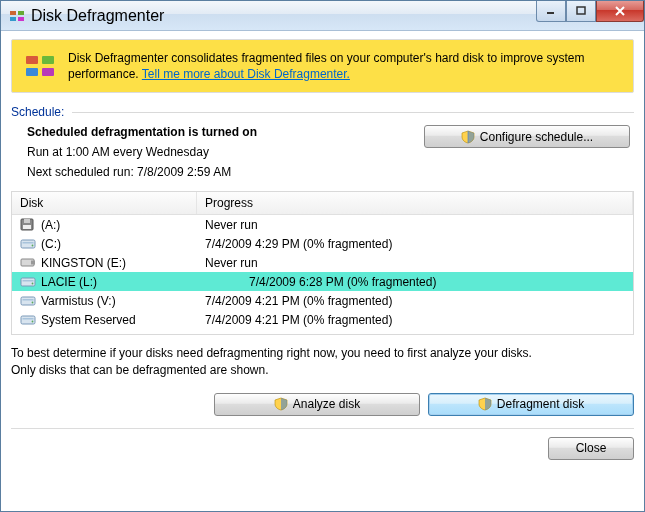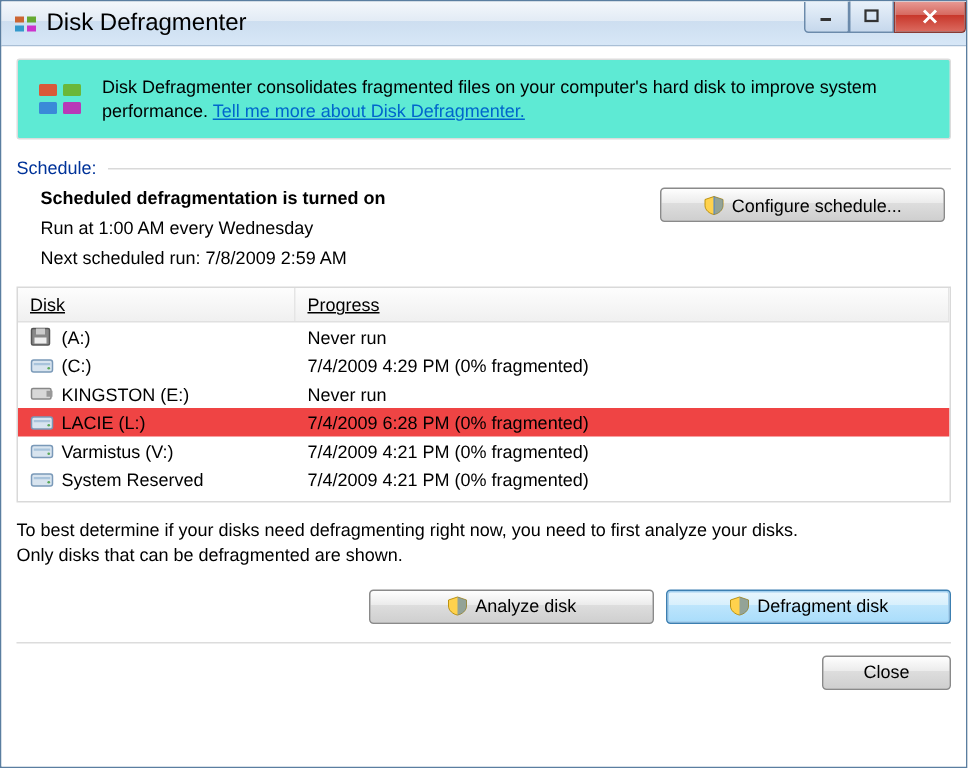--- a/index.html
+++ b/index.html
@@ -7,47 +7,47 @@
   .window { width:645px; height:512px; border:1px solid #5a7ea0; background:#fff; box-shadow:0 0 8px rgba(0,0,0,0.3); position:relative; display:flex; flex-direction:column;}
   .titlebar { height:30px; background:linear-gradient(to bottom,#f3f7fb 0%,#e2ebf5 45%,#cddef0 46%,#d7e7f7 100%); display:flex; align-items:center; padding:0 0 0 8px; border-bottom:1px solid #a9bfd6;}
   .titlebar .title { font-size:16px; color:#000; flex:1; display:flex; align-items:center; gap:6px;}
   .titlebar-icon svg { display:block; }
   .win-buttons { display:flex; height:21px; margin-top:-9px;}
   .win-btn { width:30px; height:21px; border:1px solid #6b8aab; border-top:none; background:linear-gradient(to bottom,#e9f1fa,#c6d8ec); display:flex; align-items:center; justify-content:center; }
   .win-btn.min { border-radius:0 0 0 3px;}
   .win-btn.close { width:48px; border-radius:0 0 3px 0; background:linear-gradient(to bottom,#e79a94 0%,#d6685f 45%,#c8372b 46%,#db6a5f 100%); border-color:#8a3a33;}
   .win-btn svg { display:block; }
   .client { flex:1; padding:8px 10px 10px 10px; display:flex; flex-direction:column; background:#fff;}
-  .infobox { border:1px solid #dcdcdc; border-radius:2px; padding:10px 12px; display:flex; gap:12px; align-items:flex-start; background:#5eead4;}
+  .infobox { border:1px solid #dcdcdc; border-radius:2px; padding:10px 12px; display:flex; gap:12px; align-items:flex-start; background:#fde047;}
   .big-icon { width:32px; height:32px; flex-shrink:0;}
   .infotext { color:#000; line-height:1.35;}
   a.link { color:#0066cc; text-decoration:underline; cursor:pointer;}
   .section-label { color:#003399; margin-top:12px; display:flex; align-items:center; gap:8px;}
   .section-label .line { flex:1; height:1px; background:#d9d9d9;}
   .sched-body { padding:6px 4px 0 16px; display:flex; align-items:flex-start; gap:12px;}
   .sched-left { flex:1;}
   .sched-left .bold { font-weight:bold; margin-bottom:6px;}
   .sched-left div { margin-bottom:6px;}
   .btn { height:23px; border:1px solid #8a8a8a; border-radius:3px; background:linear-gradient(to bottom,#fefefe 0%,#ebebeb 45%,#dddddd 46%,#cfcfcf 100%); font-family:inherit; font-size:12px; padding:0 14px; cursor:pointer; display:inline-flex; align-items:center; justify-content:center; gap:5px; color:#000;}
-  .btn-wide { width:190px;}
+  .btn-wide { width:206px;}
   .btn.primary { border:1px solid #3c7fb1; box-shadow:inset 0 0 0 1px #a4d0ef; background:linear-gradient(to bottom,#eaf6fd 0%,#d7effc 45%,#bde5fc 46%,#a9ddfb 100%);}
   .shield { width:14px; height:14px; }
   .list-wrap { border:1px solid #d9d9d9; margin-top:6px; height:144px; overflow:hidden;}
   .list-header { display:flex; height:23px; background:linear-gradient(to bottom,#fdfdfd,#f0f0f0); border-bottom:1px solid #e0e0e0;}
-  .list-header .col { padding:4px 8px; border-right:1px solid #e5e5e5; color:#000;text-decoration:underline;}
+  .list-header .col { padding:4px 8px; border-right:1px solid #e5e5e5; color:#000;}
   .col.disk { width:185px;}
   .col.lastrun { width:265px;}
   .col.progress { flex:1;}
   .rows { }
   .row { display:flex; height:19px; align-items:center;}
   .row .cell { padding:0 8px; white-space:nowrap; overflow:hidden;}
   .row .cell.disk { width:185px; display:flex; align-items:center; gap:5px;}
   .row .cell.lastrun { width:265px;}
   .row .cell.progress { flex:1;}
-  .row.selected { background:#ef4444;}
+  .row.selected { background:#5eead4;gap:44px;}
   .drive-icon { width:16px; height:13px; flex-shrink:0;}
   .footer-note { margin-top:10px; line-height:1.4;}
   .action-row { display:flex; justify-content:flex-end; gap:8px; margin-top:14px;}
   .divider { height:1px; background:#dcdcdc; margin:12px 0 8px 0;}
   .close-row { display:flex; justify-content:flex-end;}
   .close-btn { width:86px;}
 </style>
 </head>
 <body>
 

